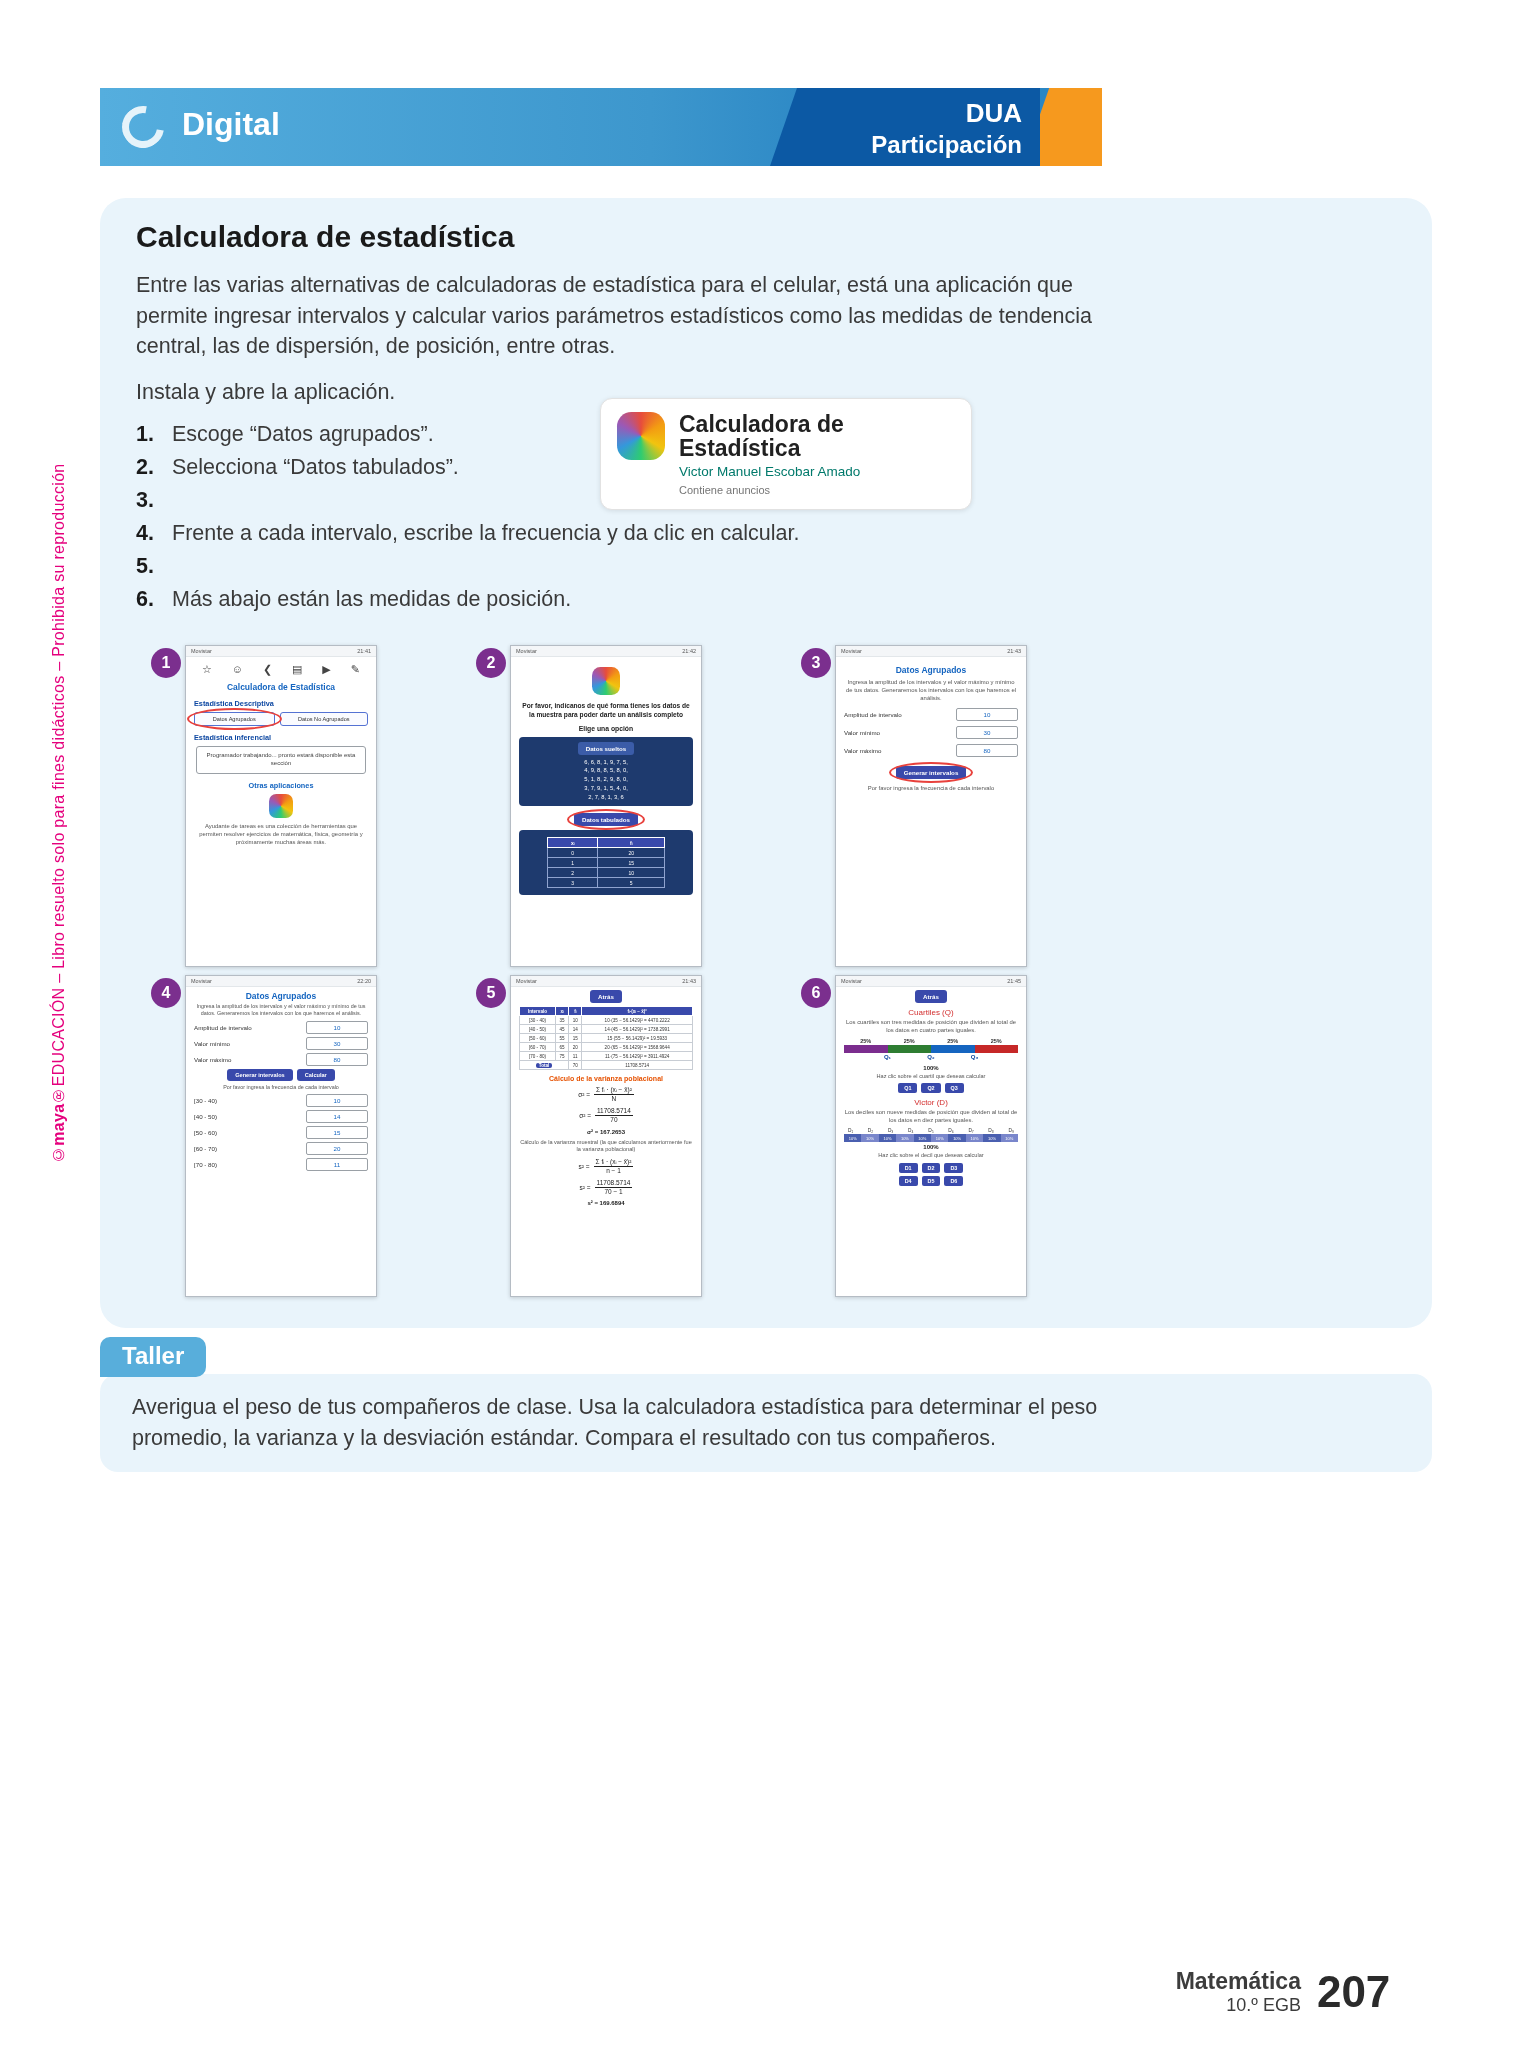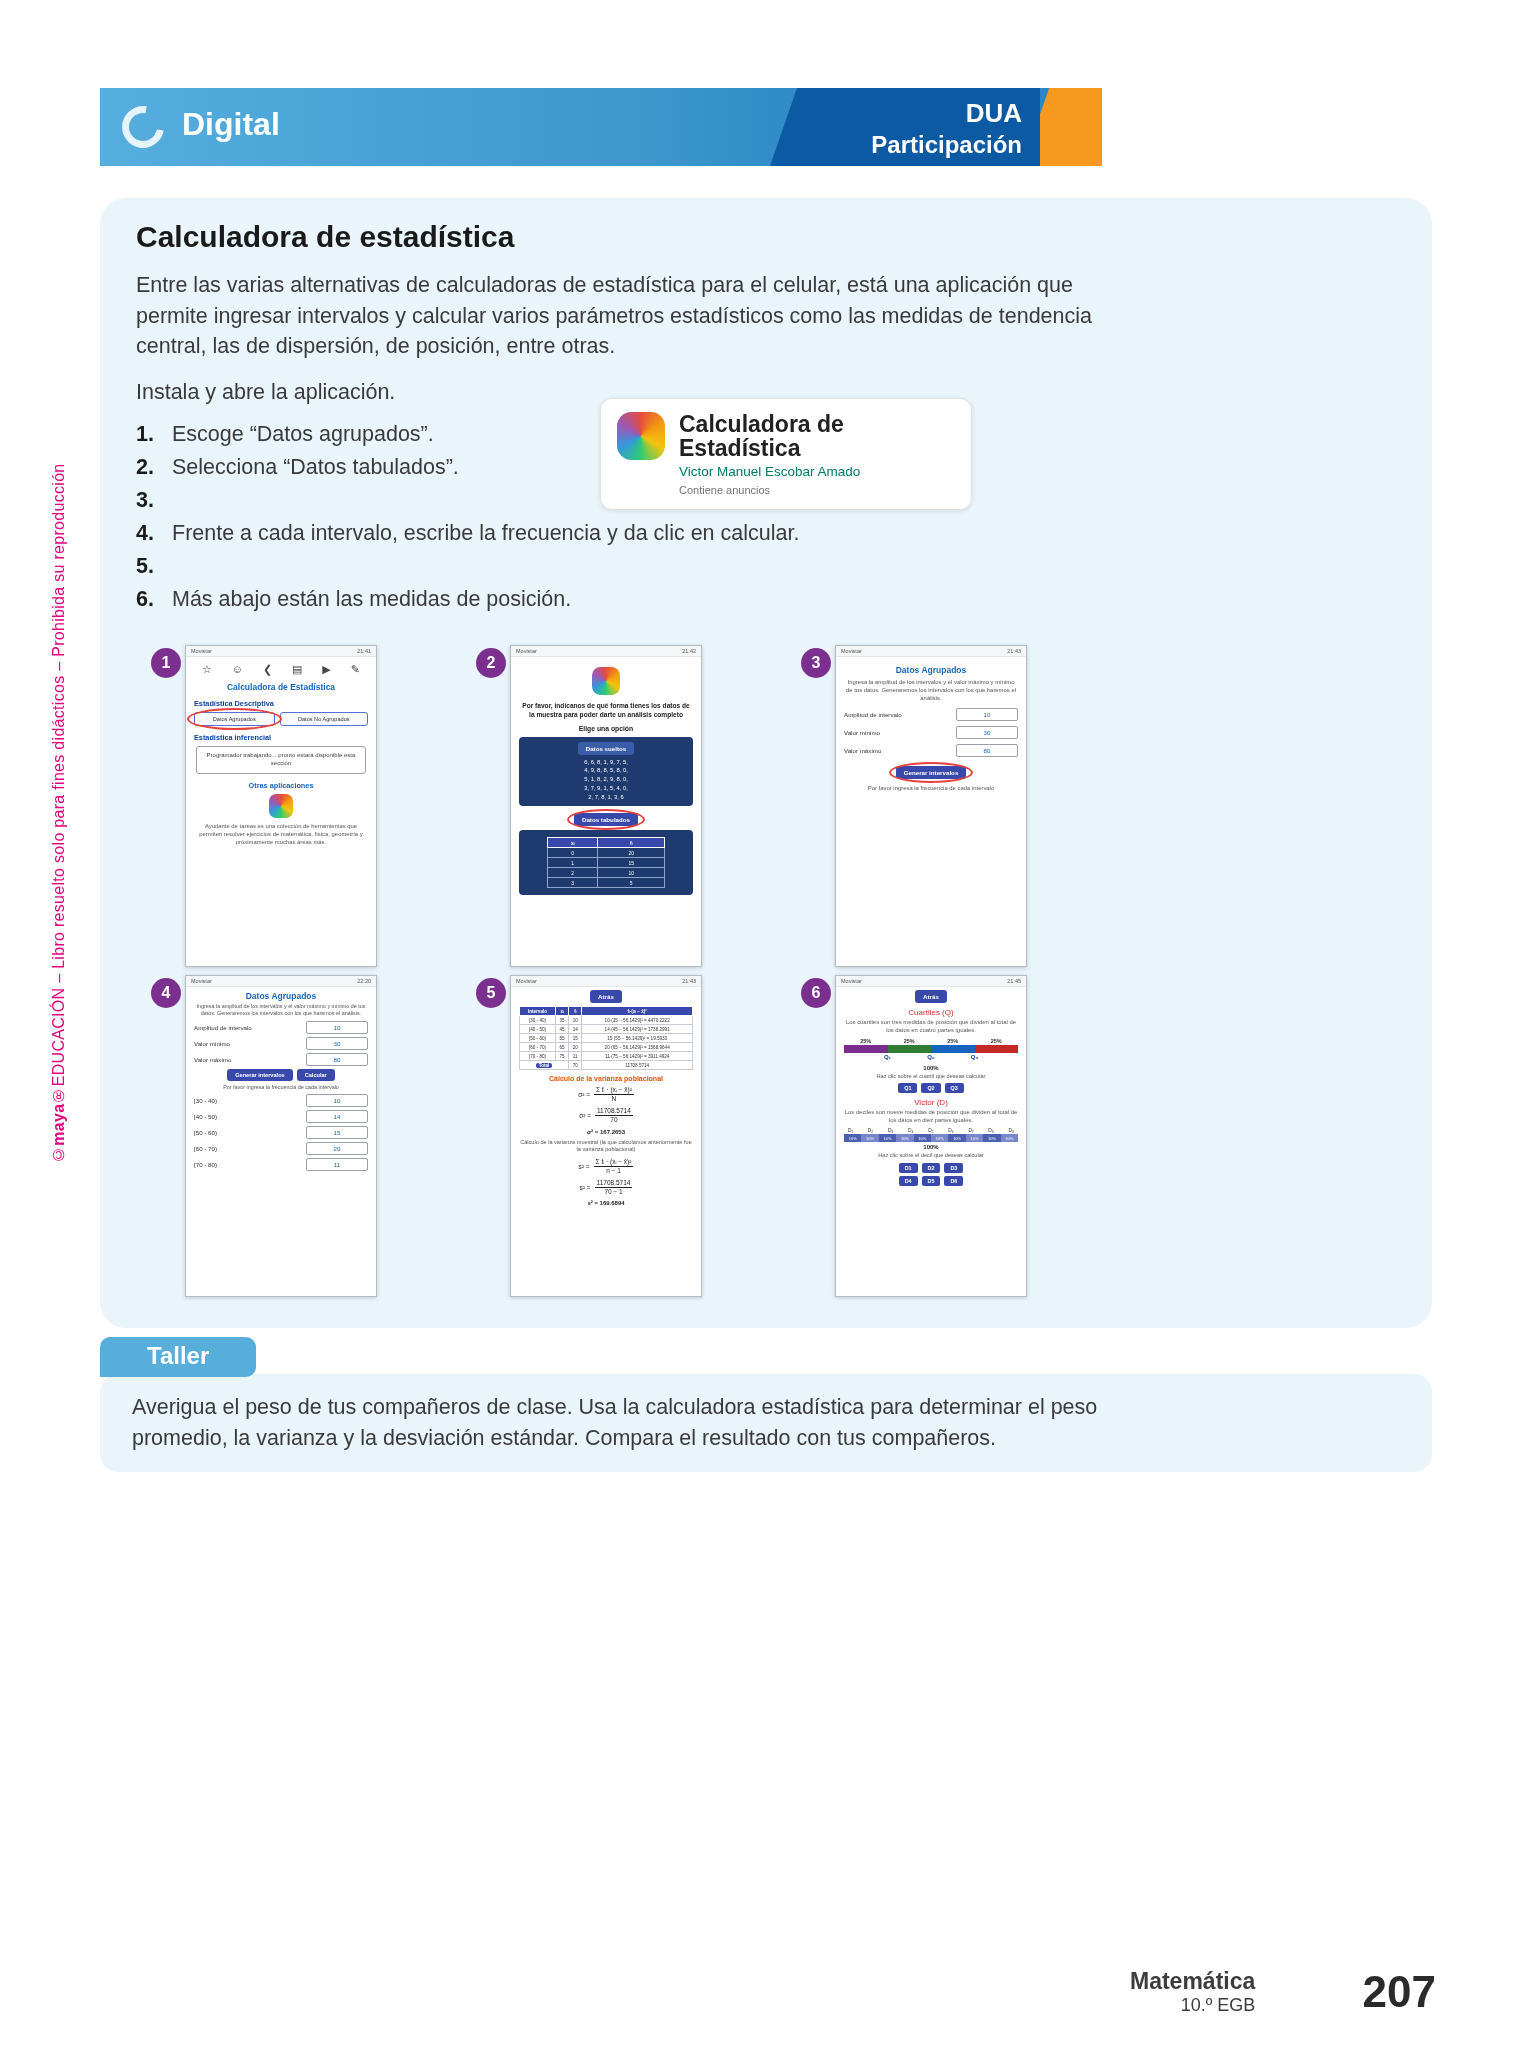--- a/index.html
+++ b/index.html
@@ -71,24 +71,24 @@
   .qc1{background:#7b2d8e}.qc2{background:#2e7d32}.qc3{background:#1565c0}.qc4{background:#c62828}
   .dc1{background:#4a5fb0}.dc2{background:#7986cb}
   .qmarks { position:relative; height:9px; }
   .qmarks span { position:absolute; top:0; transform:translateX(-50%); color:#0d47a1; font-weight:bold; font-size:6px; }
   .dmarks { display:flex; justify-content:space-between; padding:0 4px; font-size:4.8px; color:#333; }
   .btn-row { display:flex; justify-content:center; gap:4px; margin:3px 0; }
   .mini-btn { background:#3949ab; color:#fff; border:none; border-radius:2px; font-size:5.4px; font-weight:bold; padding:2px 6px; font-family:inherit; }
   .total-line { text-align:center; font-weight:bold; font-size:6px; color:#222; margin:2px 0; }
 
   
-  .taller-tab { position:absolute; left:100px; top:1337px; background:#58aedb; color:#fff; font-size:24px; font-weight:bold; padding:5px 47px 7px; border-radius:10px 10px 10px 0; z-index:2; }
+  .taller-tab { position:absolute; left:100px; top:1337px; background:#58aedb; color:#fff; font-size:24px; font-weight:bold; padding:5px 22px 7px; border-radius:10px 10px 10px 0; z-index:2; }
   .taller-box { position:absolute; left:100px; top:1374px; width:1332px; height:98px; background:#e9f4fb; border-radius:18px; padding:18px 32px; }
   .taller-box .para { margin:0; max-width:1010px; }
-  .footer { position:absolute; left:1130px; top:1968px; width:306px; display:flex; justify-content:space-between; align-items:center; gap:16px; }
+  .footer { position:absolute; left:1130px; top:1968px; width:306px; display:flex; justify-content:center; align-items:center; gap:16px; }
   .footer .col { text-align:right; }
   .footer .subj { font-size:23px; font-weight:bold; color:#3c3c3c; }
   .footer .grade { font-size:18px; color:#3c3c3c; }
   .footer .pg { font-size:44px; font-weight:bold; color:#2b2b2b; line-height:1; }
 </style>
 </head>
 <body>
 
 <div class="hdr">
   <span class="hdr-logo"></span>

